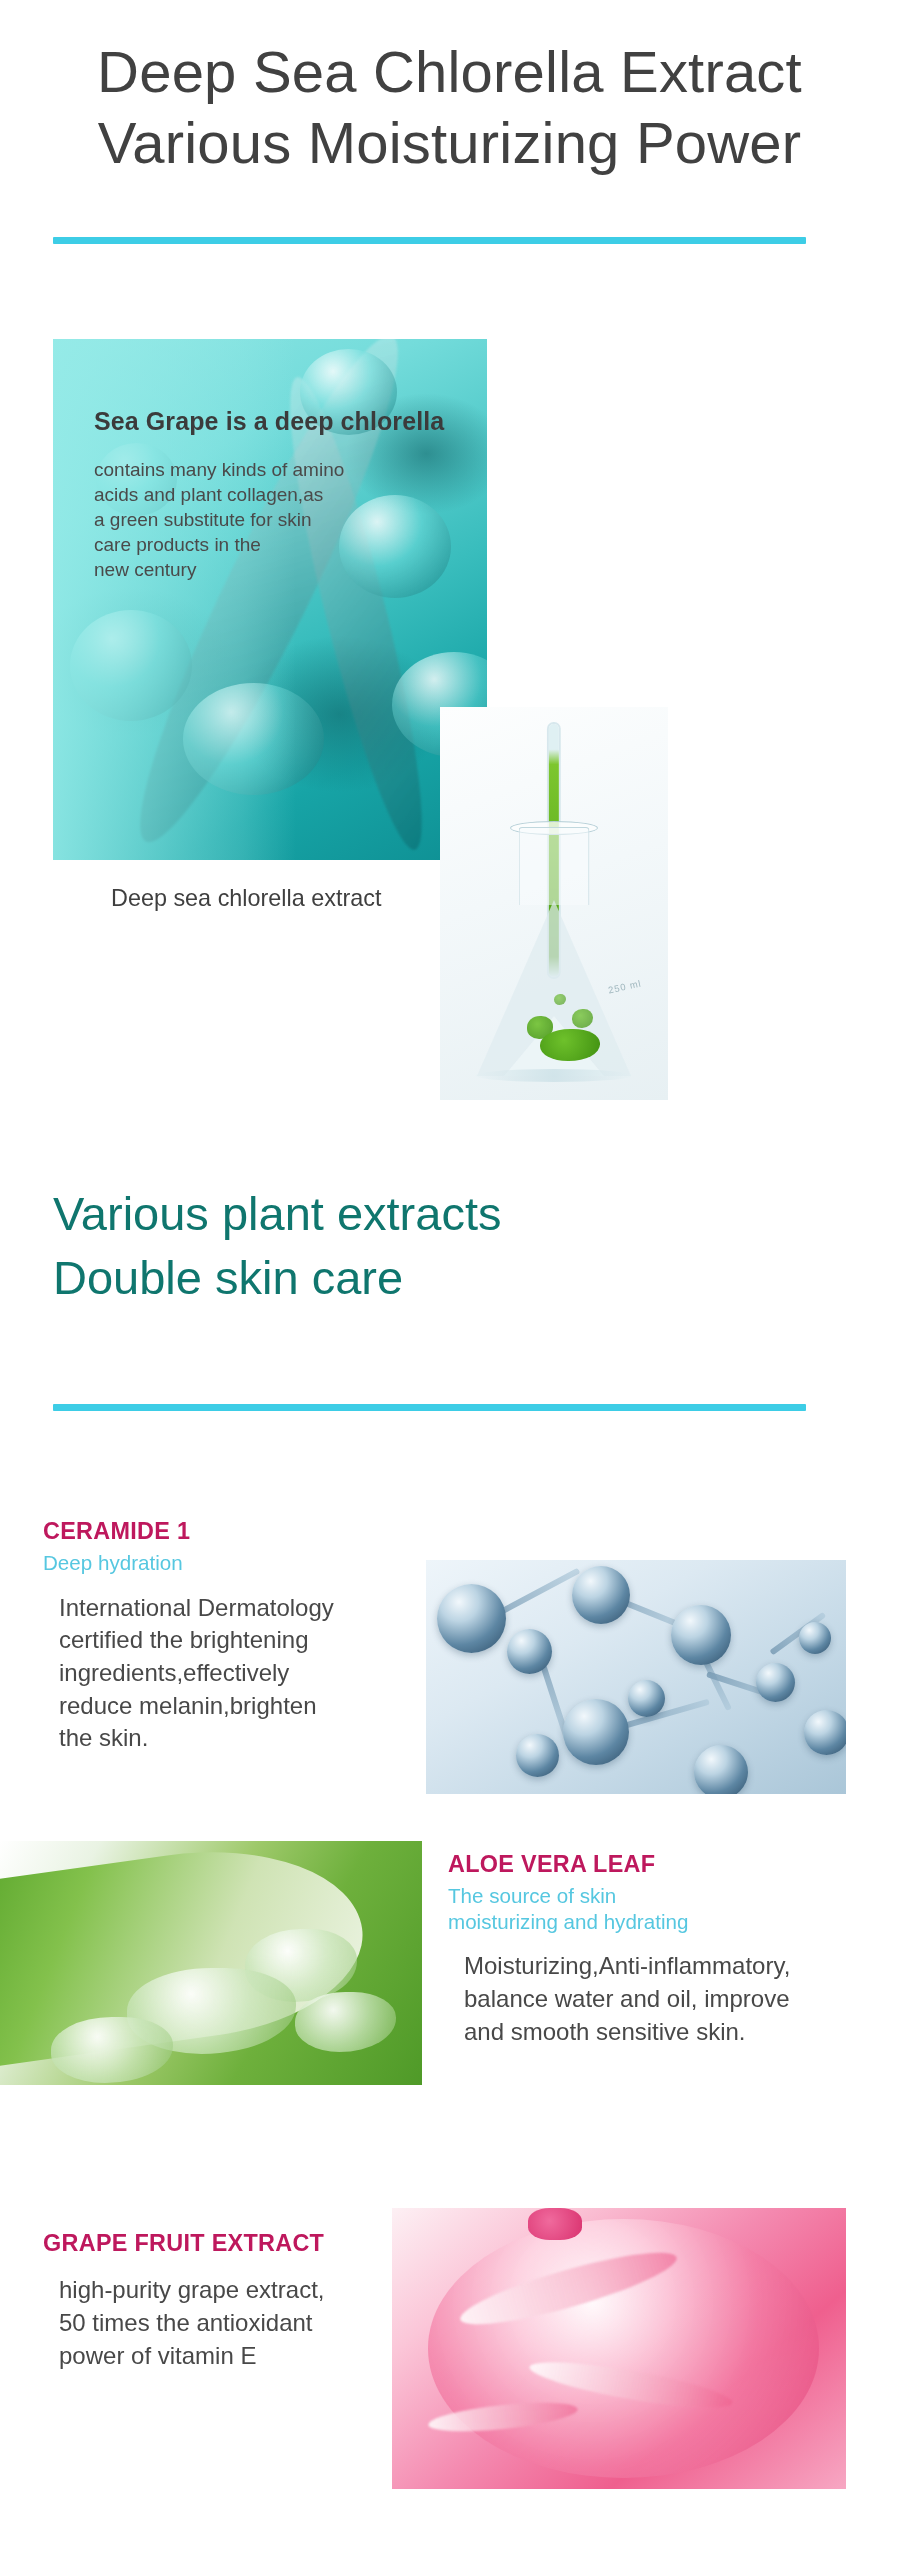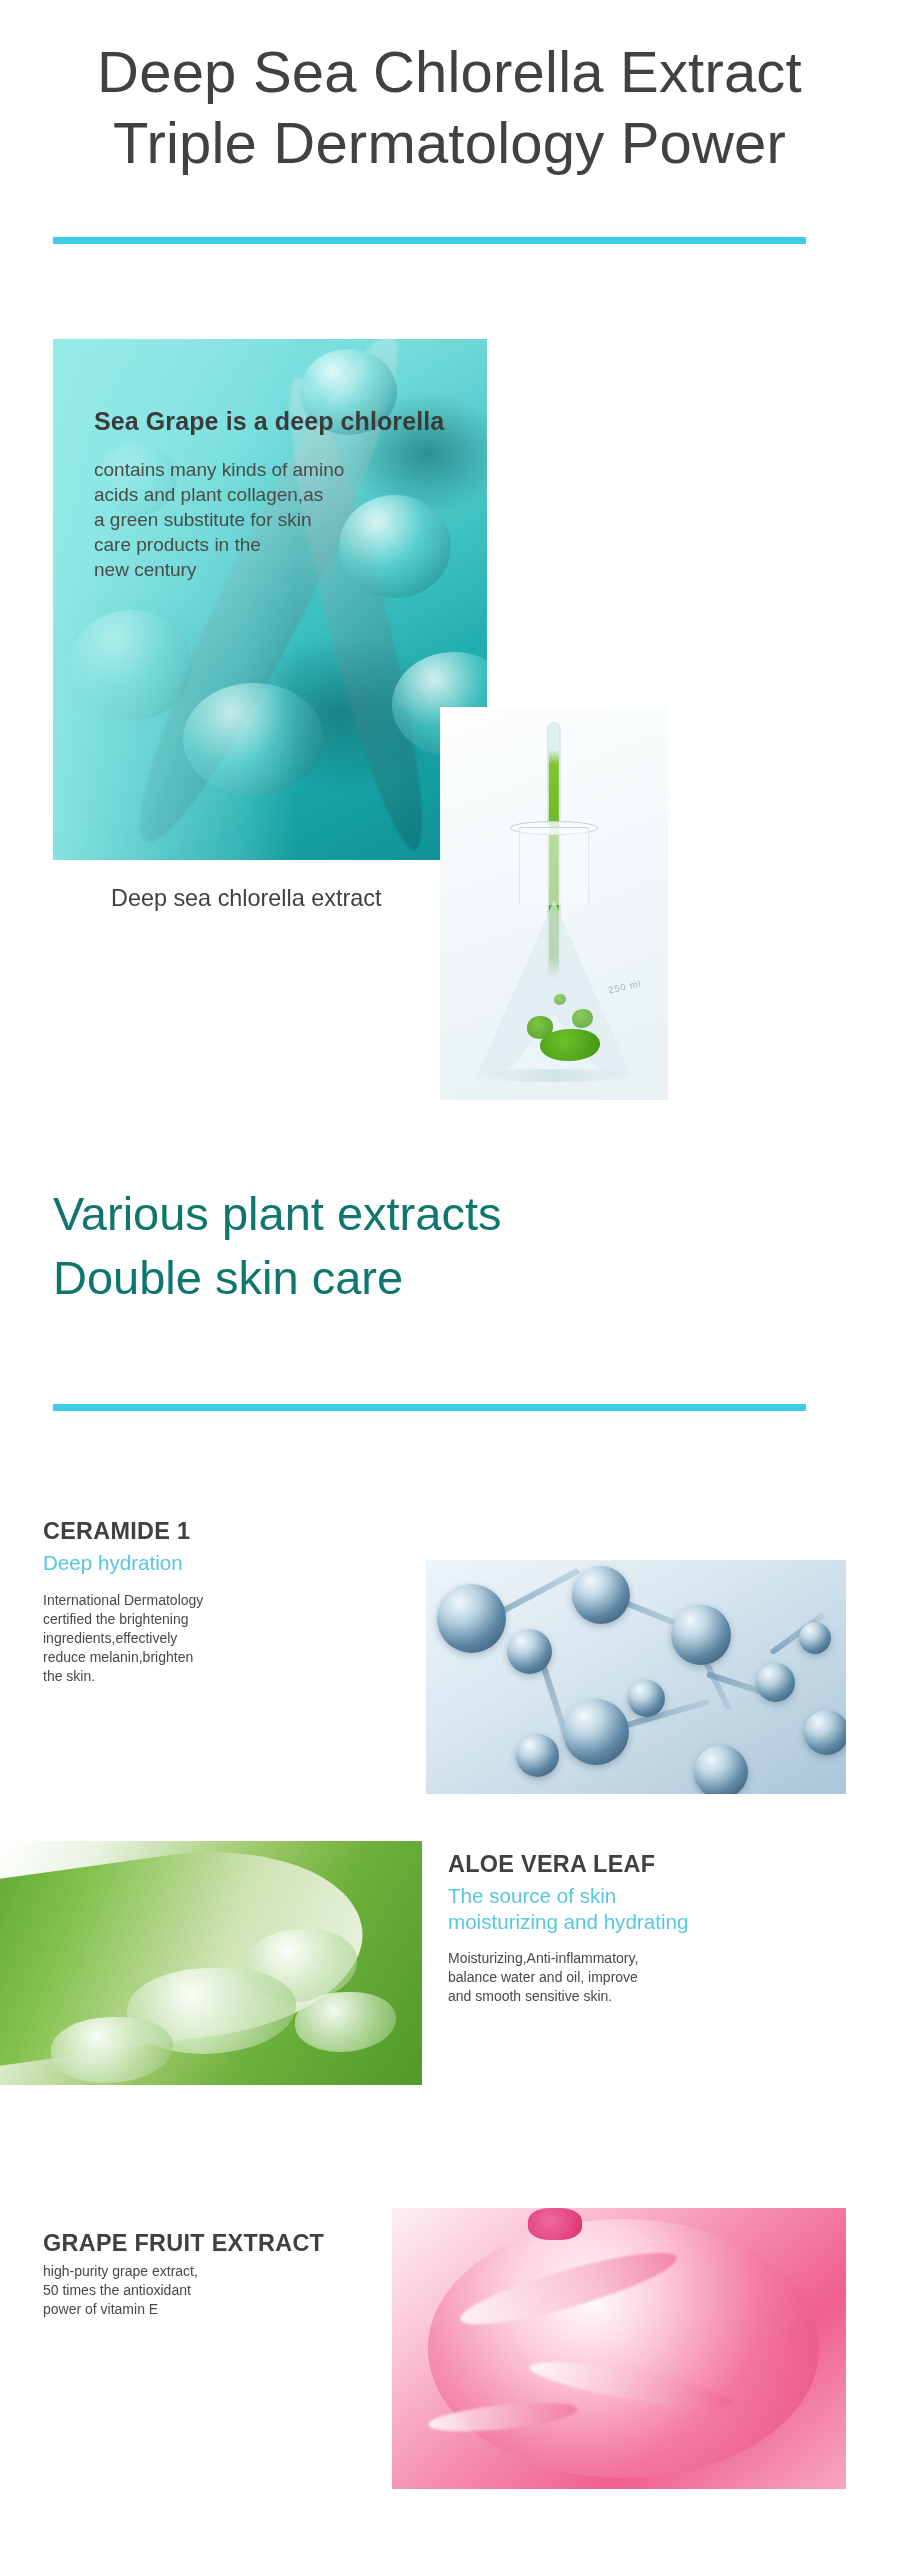--- a/index.html
+++ b/index.html
@@ -139,28 +139,28 @@
   
   .sec2-title{position:absolute;left:53px;top:1182px;width:768px;}
   .sec2-title .line{
     display:block;font-size:47px;line-height:1.36;font-weight:400;color:#0f766e;
   }
 
   
   .ing{position:absolute;}
   .ing h4{
     margin:0 0 3.7px 0;font-size:23.4px;line-height:1.25;font-weight:700;
-    color:#404040;letter-spacing:0.3px;
+    color:#be185d;letter-spacing:0.3px;
   }
   .ing .sub{
     margin:0 0 15px 0;font-size:20.6px;line-height:1.25;font-weight:400;color:#56c7e0;
     white-space:pre-line;
   }
   .ing .body{
-    margin:0;font-size:14px;line-height:1.36;font-weight:400;color:#484848;
+    margin:16px;font-size:24px;line-height:1.36;font-weight:400;color:#484848;
     white-space:pre-line;
   }
   .ing-photo{position:absolute;overflow:hidden;}
 
   
   .ing-1{left:43px;top:1517px;width:375px;}
   .photo-1{left:426px;top:1560px;width:420px;height:234px;
     background:linear-gradient(150deg,#eef5fa 0%,#dce9f2 35%,#c3d8e6 68%,#aac6d8 100%);}
   .mol{position:absolute;border-radius:50%;
        background:radial-gradient(circle at 32% 26%,#f2f8fc 0%,#bcd4e3 28%,#5d86a3 62%,#2c4c66 100%);
@@ -211,21 +211,21 @@
     background:radial-gradient(circle at 40% 40%,#f06a9d,#d9316e);
   }
 </style>
 </head>
 <body>
 
 <div class="page">
 
   <div class="hero-title">
     <span class="line">Deep Sea Chlorella Extract</span>
-    <span class="line">Triple Dermatology Power</span>
+    <span class="line">Various Moisturizing Power</span>
   </div>
   <div class="rule rule-1"></div>
 
   <div class="hero-photo">
     <div class="strand s1"></div>
     <div class="strand s2"></div>
     <div class="bub b5"></div>
     <div class="bub b6"></div>
     <div class="bub b3"></div>
     <div class="bub b1"></div>

